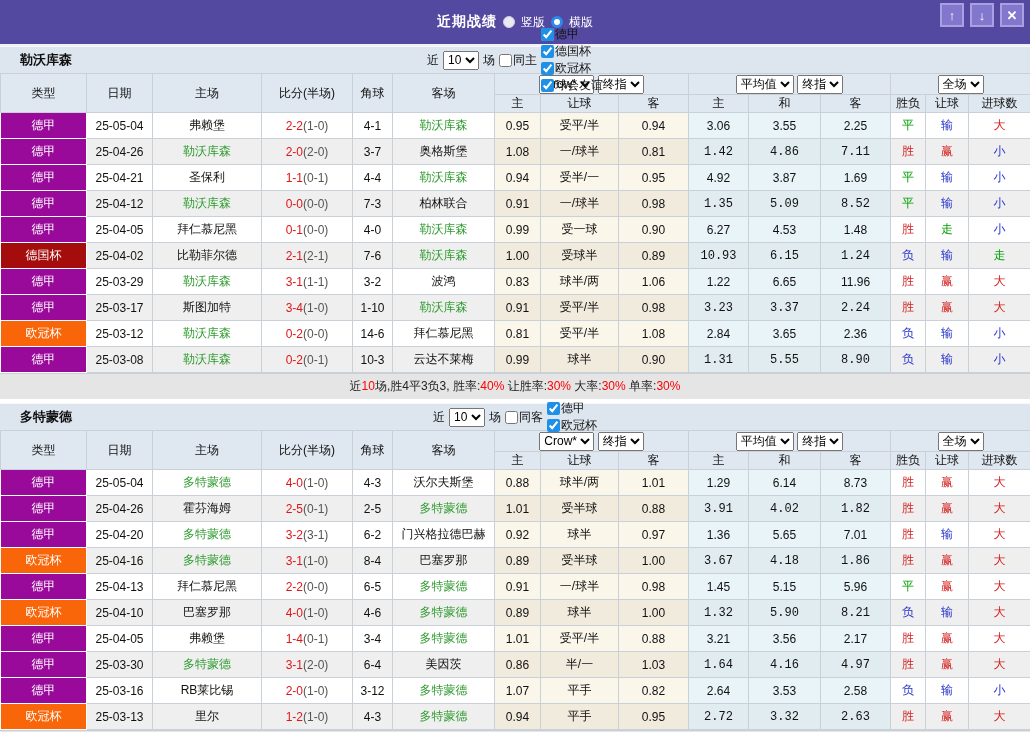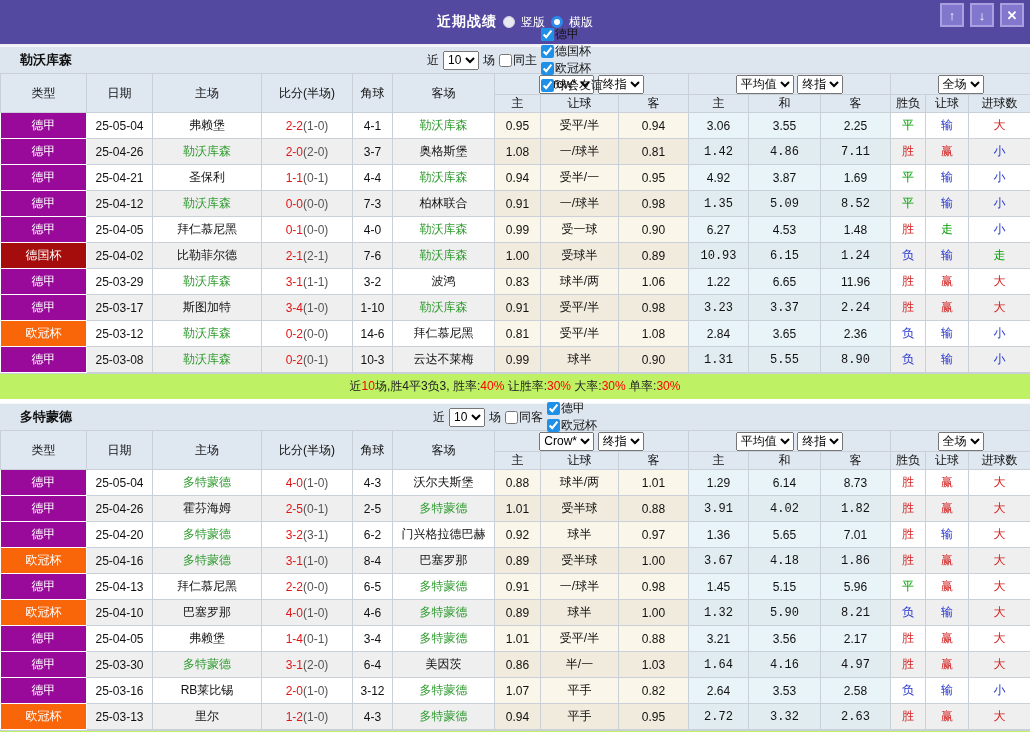--- a/index.html
+++ b/index.html
@@ -36,21 +36,21 @@
   tr.odd td { background:#fff; }
   tr.even td { background:#efefef; }
   tr.odd td.c-ah { background:#fbf6ea; }
   tr.even td.c-ah { background:#f1ebde; }
   tr.odd td.c-avg { background:#e9f4f8; }
   tr.even td.c-avg { background:#e1ecf0;font-family:Liberation Mono, monospace; }
   td.league { color:#fff; border-color:#fff; }
   .team-active { color:#2e9b2e; }
   .score-full { color:#e01515; }
   .score-half { color:#555; }
-  .summary-row { height:26px; line-height:25px; text-align:center; font-size:12px; background:#bef264; border-top:1px solid #c9d0d7; }
+  .summary-row { height:26px; line-height:25px; text-align:center; font-size:12px; background:#e5e5e5; border-top:1px solid #c9d0d7; }
   .summary-row .seg-r { color:#f00; }
   .summary-row .seg-k { color:#222; }
   .section-gap { height:4px; background:#fff; }
 </style>
 </head>
 <body>
 
 <div class="page">
 
   <div class="title-bar">

